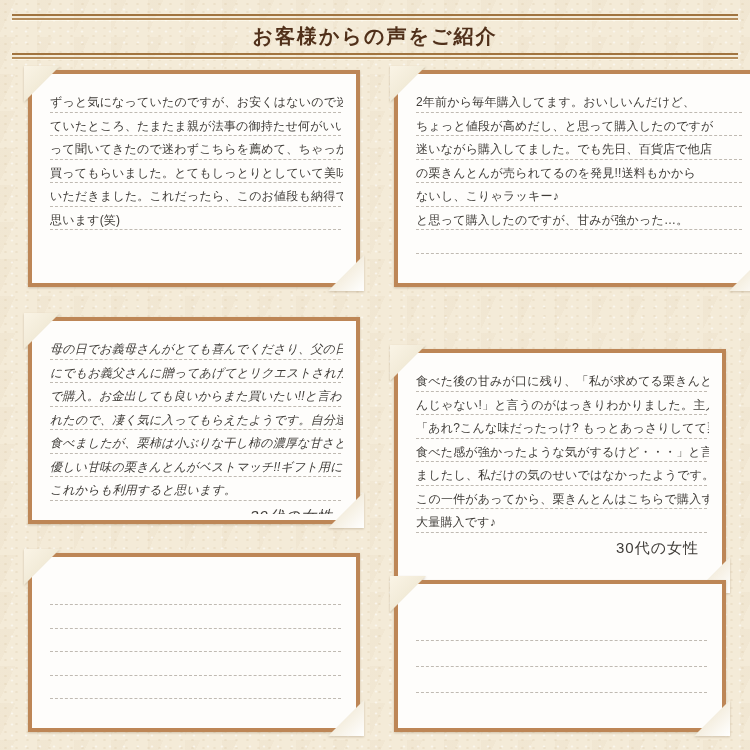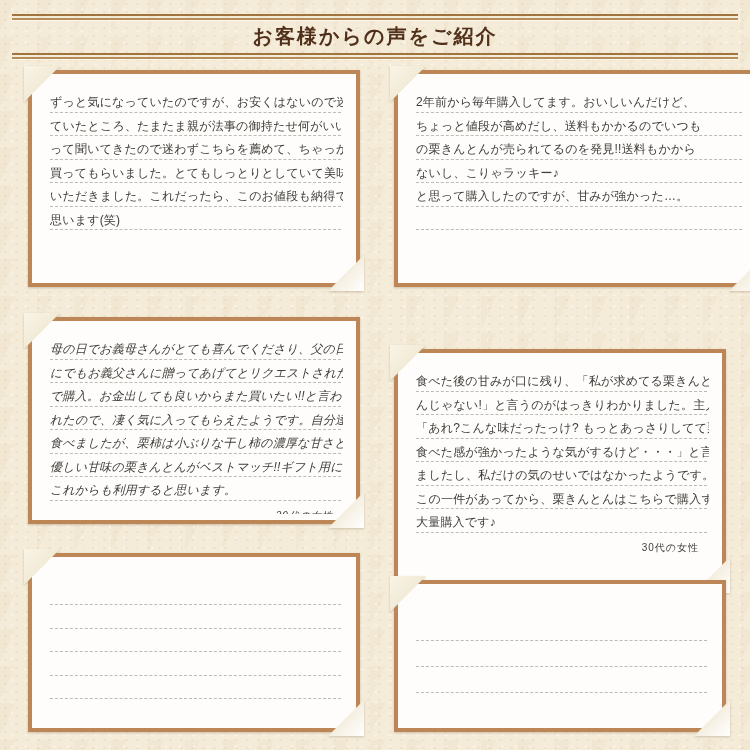--- a/index.html
+++ b/index.html
@@ -67,21 +67,21 @@
   .line::after{
     content:"";
     position:absolute;left:0;right:2px;bottom:2px;
     border-bottom:1.6px dashed #a69f94;
     opacity:.7;
   }
   .line.tall{height:26px;}
   .attr{
     position:relative;
     height:24px;line-height:26px;
-    font-size:10px;letter-spacing:1px;
+    font-size:15px;letter-spacing:1px;
     color:#3f3c38;text-align:right;
     padding-right:10px;
     white-space:nowrap;overflow:hidden;
   }
   
   .fold{position:absolute;width:36px;height:36px;}
   .fold-tl{
     top:-4px;left:-4px;
     clip-path:polygon(0 0, 100% 0, 0 100%);
     background:linear-gradient(135deg,#faf4e6 0%,#f2ebd8 48%,#dcd4c3 72%,#a69c89 98%);
@@ -122,21 +122,22 @@
       </div>
     </div>
     <div class="fold fold-tl"></div>
     <div class="fold fold-br"></div>
   </div>
 
   <div class="card c2">
     <div class="paper">
       <div class="content">
         <div class="line">2年前から毎年購入してます。おいしいんだけど、</div>
-        <div class="line">ちょっと値段が高めだし、送料もかかるのでいつも</div>
+        <div class="line">ちょっと値段が高めだし、と思って購入したのですが</div>
+        <div class="line">迷いながら購入してました。でも先日、百貨店で他店</div>
         <div class="line">の栗きんとんが売られてるのを発見!!送料もかから</div>
         <div class="line">ないし、こりゃラッキー♪</div>
         <div class="line">と思って購入したのですが、甘みが強かった…。</div>
         <div class="line"></div>
       </div>
     </div>
     <div class="fold fold-tl"></div>
     <div class="fold fold-br"></div>
   </div>
 

